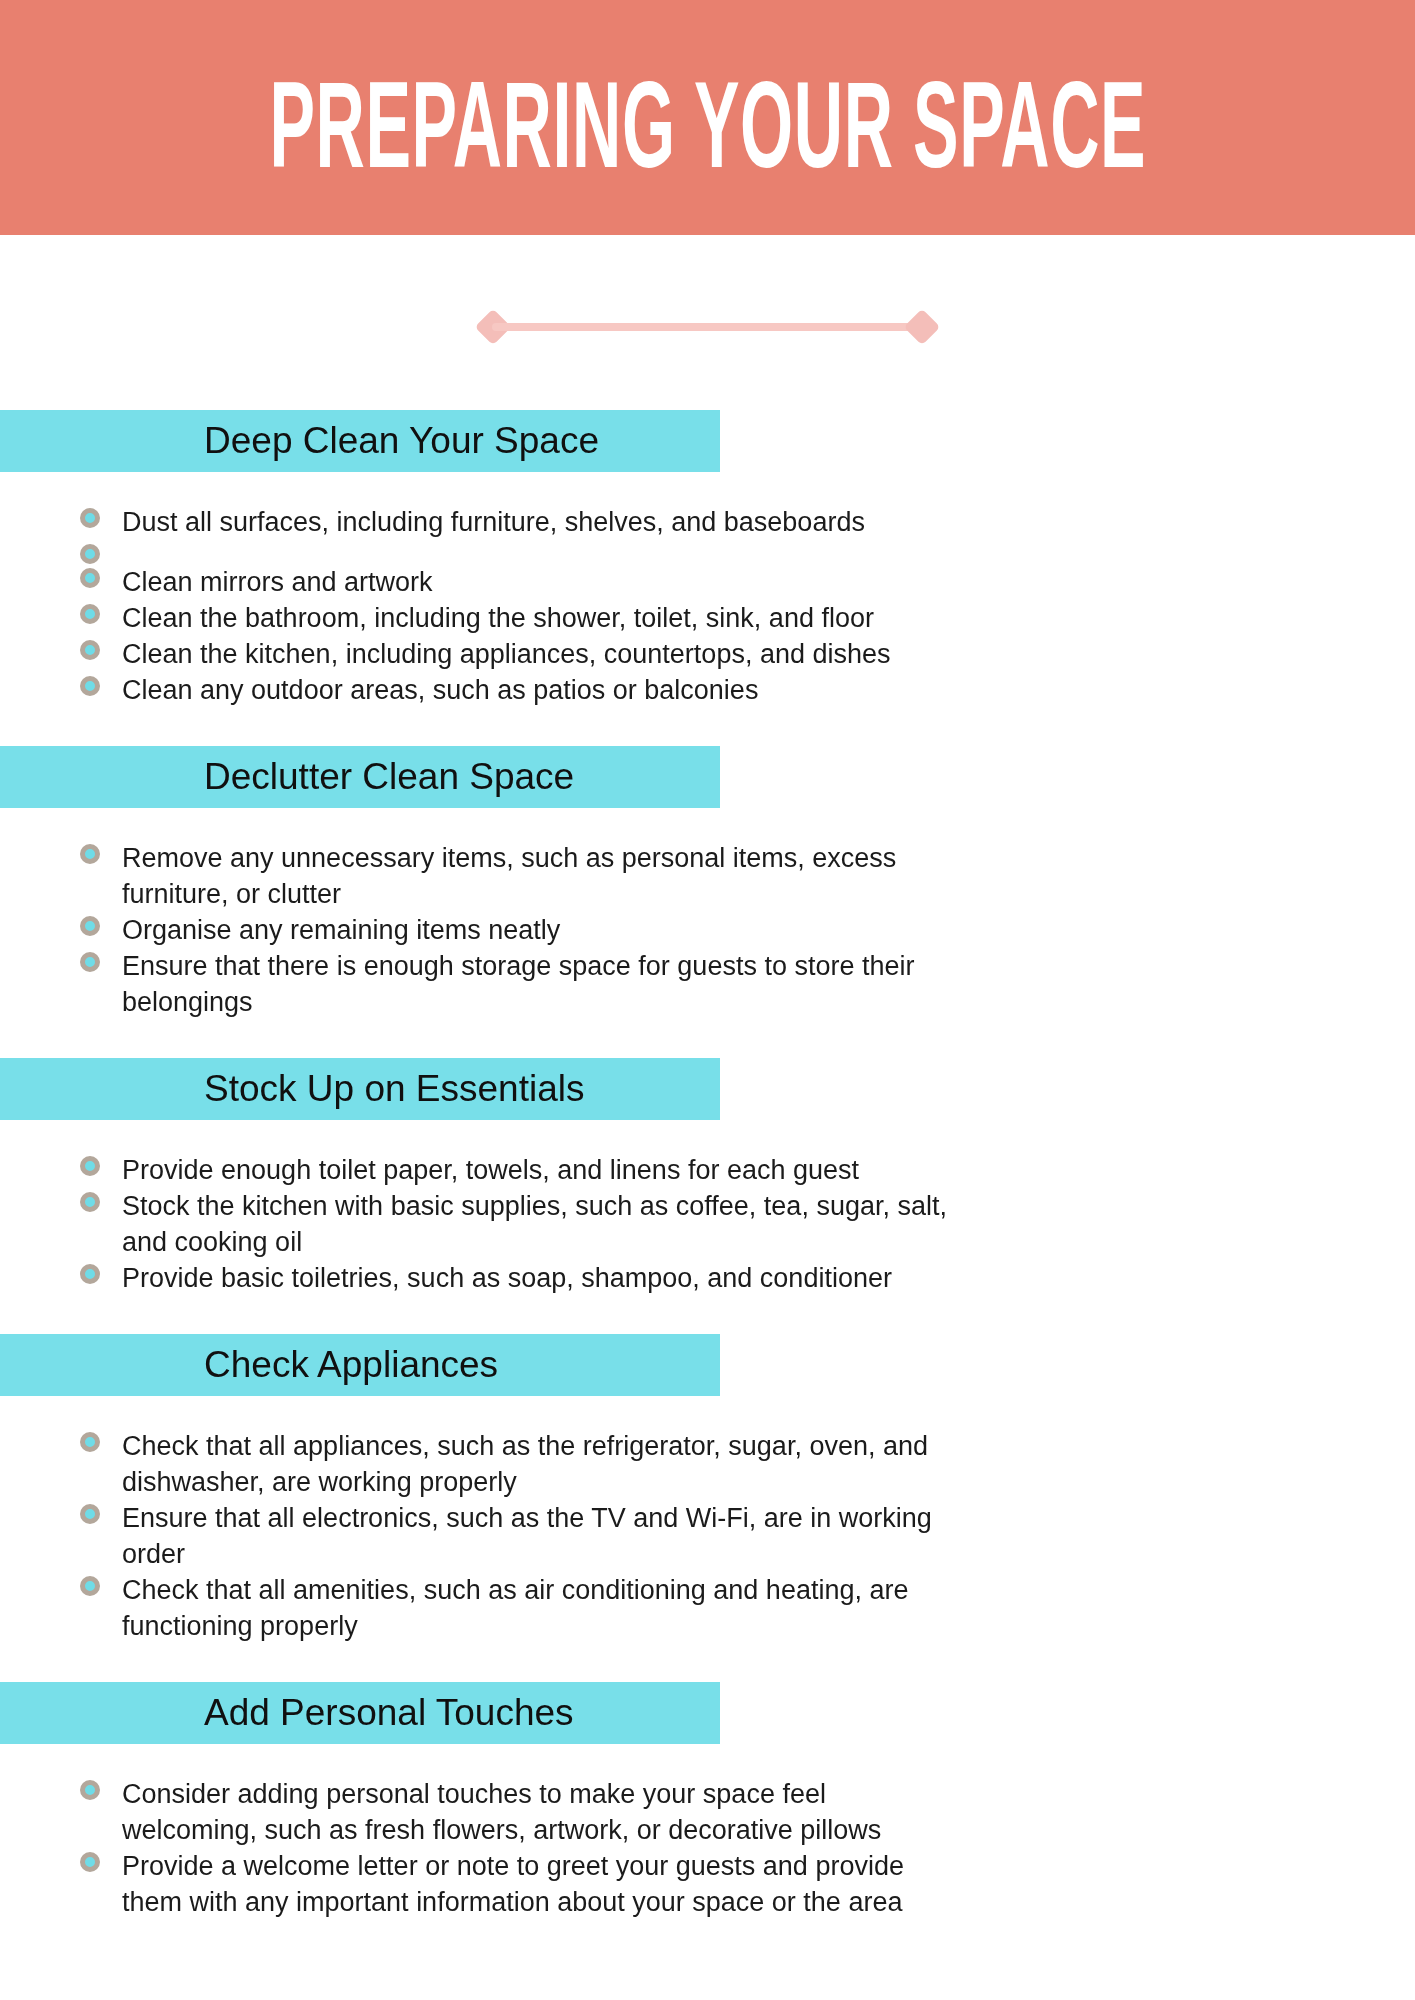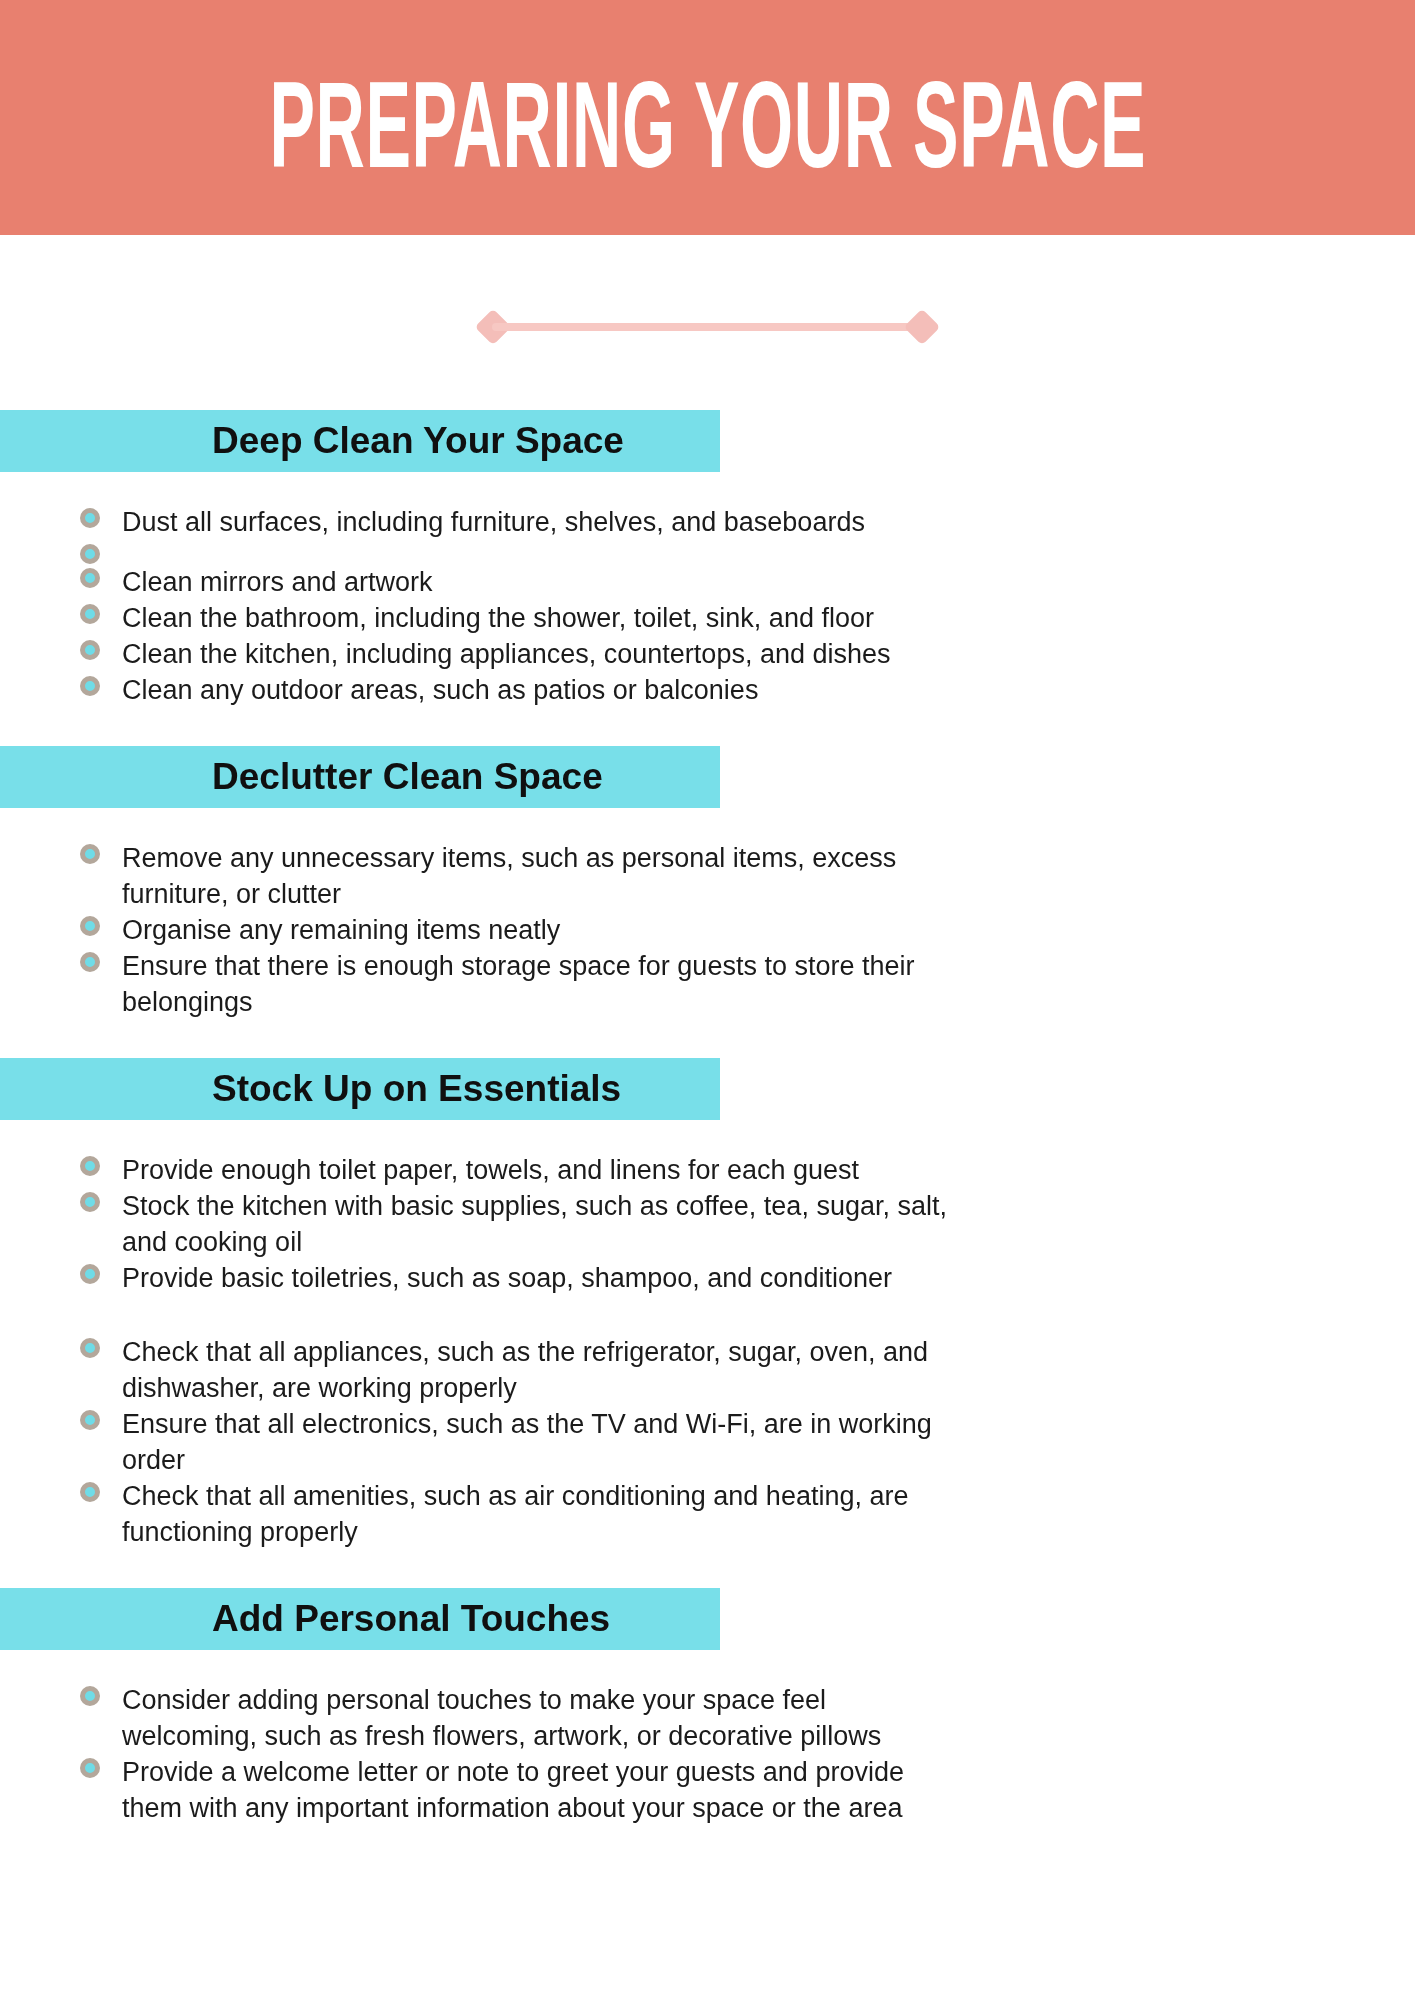--- a/index.html
+++ b/index.html
@@ -50,22 +50,22 @@
   .divider .diamond.left{left:0;}
   .divider .diamond.right{right:0;}
 
   
   #sections{margin-top:63px;}
   .section-bar{
     width:720px;height:62px;background:var(--cyan);
     display:flex;align-items:center;
   }
   .section-heading{
-    margin:8px;padding-left:204px;
-    font-size:37px;font-weight:700;color:#101010;
+    margin:0;padding-left:204px;
+    font-size:37px;font-weight:400;color:#101010;
     white-space:nowrap;
   }
   ul.items{
     list-style:none;margin:32px 0 38px 0;padding:0;
   }
   li.item{
     display:flex;align-items:flex-start;
     padding-left:80px;
   }
   .bullet{
@@ -166,20 +166,23 @@
 and cooking oil</span>
       </li>
           <li class="item">
         <span class="bullet"></span>
         <span class="item-text">Provide basic toiletries, such as soap, shampoo, and conditioner</span>
       </li>
         </ul>
   </section>
 
   <section class="section">
+    <div class="section-bar">
+      <h2 class="section-heading">Check Appliances</h2>
+    </div>
     <ul class="items">
 
     <li class="item">
         <span class="bullet"></span>
         <span class="item-text">Check that all appliances, such as the refrigerator, sugar, oven, and
 dishwasher, are working properly</span>
       </li>
           <li class="item">
         <span class="bullet"></span>
         <span class="item-text">Ensure that all electronics, such as the TV and Wi-Fi, are in working

